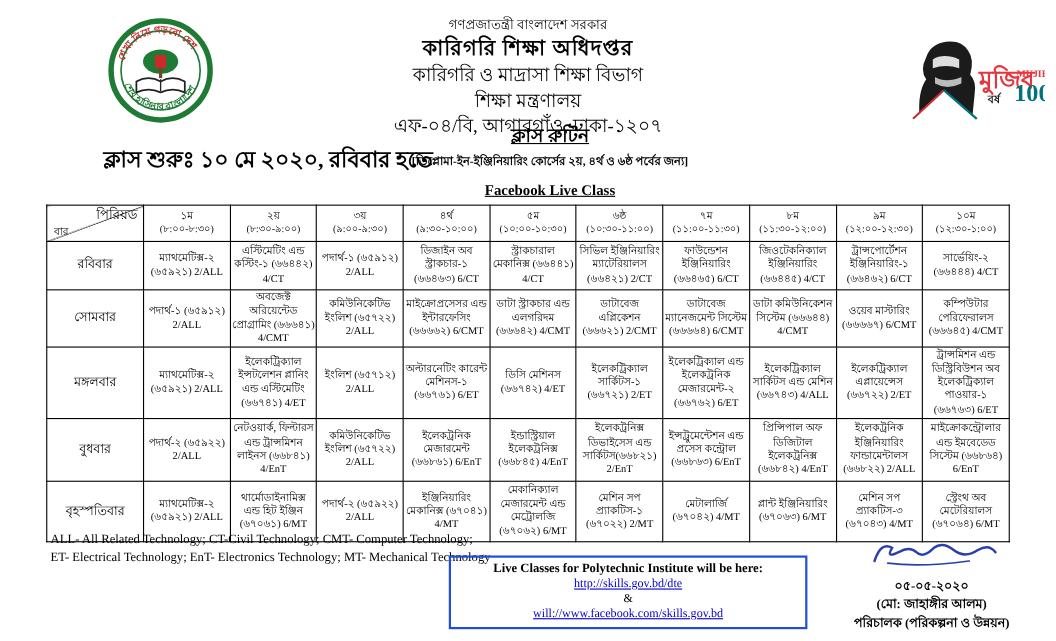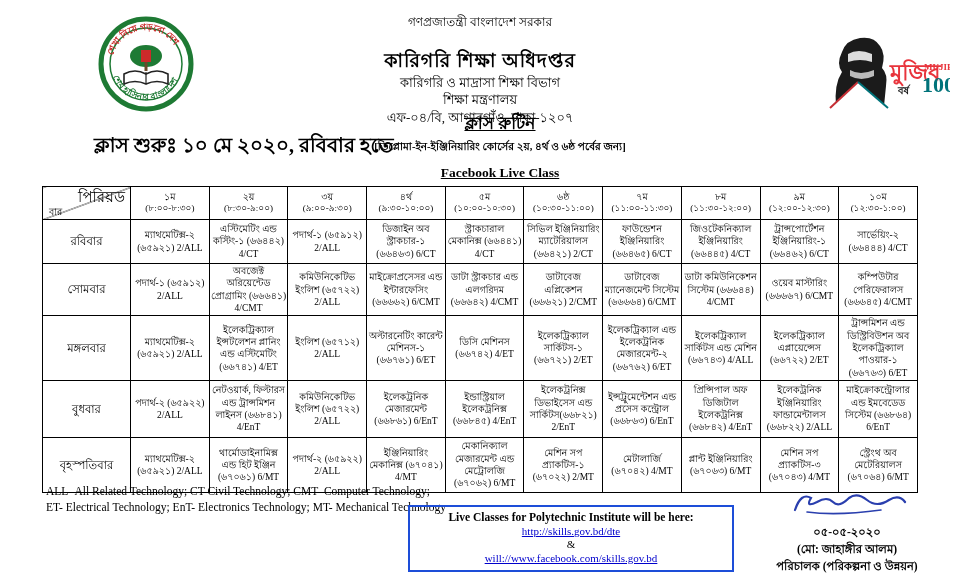--- a/index.html
+++ b/index.html
@@ -2,22 +2,22 @@
 <html><head>
 <meta charset="utf-8">
 <style>
   html,body{margin:0;padding:0;background:#ffffff;}
   .page{position:relative;width:960px;height:583px;background:#fff;color:#000;
         font-family:"Liberation Serif",serif;overflow:hidden;}
 
   
   .gov-header{position:absolute;top:14px;left:0;width:100%;text-align:center;line-height:1.35;}
   .gov-line1{font-size:12px;}
-  .gov-line2{font-size:19px;font-weight:bold;letter-spacing:1px;margin-top:18px;}
-  .gov-line3,.gov-line4,.gov-line5{font-size:13px;}
+  .gov-line2{font-size:19px;font-weight:bold;letter-spacing:1px;margin-top:2px;}
+  .gov-line3,.gov-line4,.gov-line5{font-size:17px;}
 
   .logo-left{position:absolute;left:98px;top:16px;width:96px;height:96px;}
   .logo-right{position:absolute;left:828px;top:24px;width:122px;height:86px;}
 
   
   .start-note{position:absolute;left:94px;top:130px;font-size:20px;font-weight:bold;}
   .routine-block{position:absolute;left:360px;top:110px;width:280px;text-align:center;}
   .routine-title{font-size:17px;font-weight:bold;text-decoration:underline;}
   .routine-sub{font-size:10.5px;font-weight:bold;margin-top:1px;}
   .fb-live{font-size:13.5px;font-weight:bold;text-decoration:underline;margin-top:9px;}
@@ -32,21 +32,21 @@
   table.routine td.day{font-size:11.5px;}
   .p-time{font-size:9px;}
   tbody tr:nth-child(1){height:44px;}
   tbody tr:nth-child(2){height:48px;}
   tbody tr:nth-child(3){height:55px;}
   tbody tr:nth-child(4){height:57px;}
   tbody tr:nth-child(5){height:55px;}
 
   th.corner{position:relative;padding:0;
     background:linear-gradient(to bottom right,transparent calc(50% - 0.6px),#000 50%,transparent calc(50% + 0.6px));}
-  th.corner .c-top{position:absolute;top:1px;right:5px;font-size:15px;}
+  th.corner .c-top{position:absolute;top:1px;right:5px;font-size:12px;}
   th.corner .c-bot{position:absolute;bottom:1px;left:6px;font-size:9.5px;}
 
   
   .legend{position:absolute;left:46px;top:484px;font-size:11.5px;line-height:1.35;}
   .live-box{position:absolute;left:408px;top:505px;width:314px;border:2px solid #1d4ed8;
             text-align:center;padding:4px 4px 6px 4px;}
   .live-title{font-size:11.5px;font-weight:bold;}
   .live-link{display:block;font-size:11px;text-decoration:underline;margin-top:2px;}
   .live-amp{font-size:11px;margin-top:1px;}
   .sig-block{position:absolute;left:742px;top:488px;width:210px;text-align:center;line-height:1.45;}

